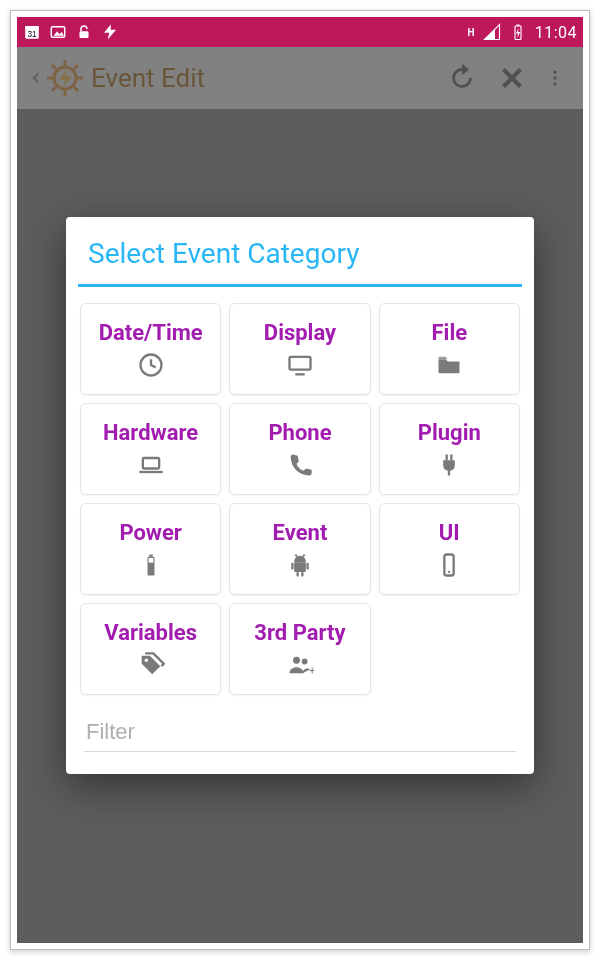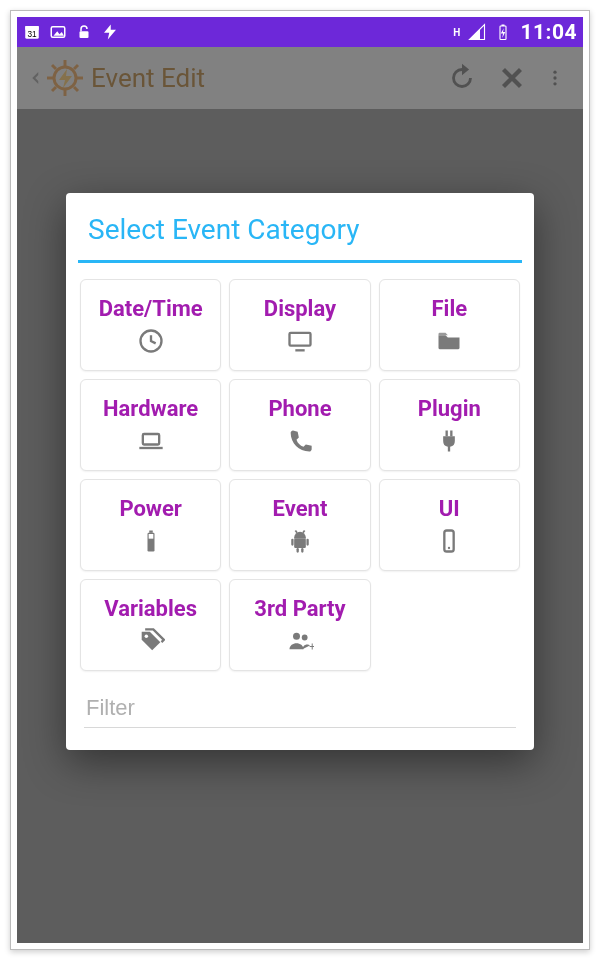--- a/index.html
+++ b/index.html
@@ -3,39 +3,39 @@
 <meta charset="utf-8">
 <style>
   * { box-sizing: border-box; margin: 0; padding: 0; }
   html, body { width: 600px; height: 960px; font-family: Roboto, "Helvetica Neue", Arial, sans-serif; }
   body { background: #fff; display: flex; align-items: center; justify-content: center; }
 
   .photo-frame { width: 580px; height: 940px; border: 1px solid #bbb; padding: 6px; background: #fff; box-shadow: 0 2px 6px rgba(0,0,0,0.2); }
   .screen { width: 100%; height: 100%; background: #7a7a7a; position: relative; overflow: hidden; }
 
   
-  .status-bar { height: 30px; background: #6d28d9; color: #fff; display: flex; align-items: center; justify-content: space-between; padding: 0 6px; font-size: 14px; }
+  .status-bar { height: 30px; background: #be185d; color: #fff; display: flex; align-items: center; justify-content: space-between; padding: 0 6px; font-size: 14px; }
   .status-left, .status-right { display: flex; align-items: center; gap: 8px; }
-  .clock { font-size: 21px; font-weight: 700; letter-spacing: 0.5px; }
+  .clock { font-size: 16px; font-weight: 400; letter-spacing: 0.5px; }
   .stat-icon { width: 18px; height: 18px; display: inline-flex; align-items: center; justify-content: center; }
   .stat-icon svg { width: 100%; height: 100%; fill: #fff; }
 
   
   .app-bar { height: 62px; display: flex; align-items: center; padding: 0 10px; color: #333; background: #eaeaea; }
   .app-bar .title { font-size: 26px; font-weight: 400; color: #a16207; margin-left: 6px; flex: 1; }
   .app-bar .ic { width: 34px; height: 34px; display: inline-flex; align-items: center; justify-content: center; margin: 0 8px; }
   .app-bar .ic svg { width: 100%; height: 100%; fill: #555; }
   .app-bar .tasker-logo { width: 40px; height: 40px; display:inline-flex; align-items:center; justify-content:center; }
   .app-bar .back-chevron { width: 18px; height: 34px; display:inline-flex; align-items:center; justify-content:center; }
   .app-bar .back-chevron svg { fill:#888; }
 
   .dim-overlay { position: absolute; top:30px; left:0; right:0; bottom:0; background: rgba(80,80,80,0.68); }
 
   
-  .dialog { position: absolute; top: 176px; left: 50%; transform: translateX(-50%); width: 468px; background: #fff; border-radius: 4px; box-shadow: 0 12px 40px rgba(0,0,0,0.45); padding-bottom: 8px; }
+  .dialog { position: absolute; top: 200px; left: 50%; transform: translateX(-50%); width: 468px; background: #fff; border-radius: 4px; box-shadow: 0 12px 40px rgba(0,0,0,0.45); padding-bottom: 8px; }
   .dialog-title { color: #29b6f6; font-size: 28px; font-weight: 400; padding: 20px 22px 14px 22px; }
   .dialog-divider { height: 3px; background: #29b6f6; margin: 0 12px; }
 
   .grid { display: grid; grid-template-columns: repeat(3, 1fr); gap: 8px; padding: 16px 14px 10px 14px; }
   .tile { background: #fff; border: 1px solid #e4e4e4; border-radius: 6px; height: 92px; display: flex; flex-direction: column; align-items: center; justify-content: center; box-shadow: 0 1px 2px rgba(0,0,0,0.06); cursor: pointer; }
   .tile-label { font-size: 22px; font-weight: 700; color: #a21caf; margin-bottom: 6px; text-align:center; }
   .tile-icon { width: 28px; height: 28px; display:inline-flex; align-items:center; justify-content:center; }
   .tile-icon svg { width: 100%; height: 100%; fill: #7a7a7a; }
 
   .filter-wrap { padding: 8px 18px 14px 18px; }

